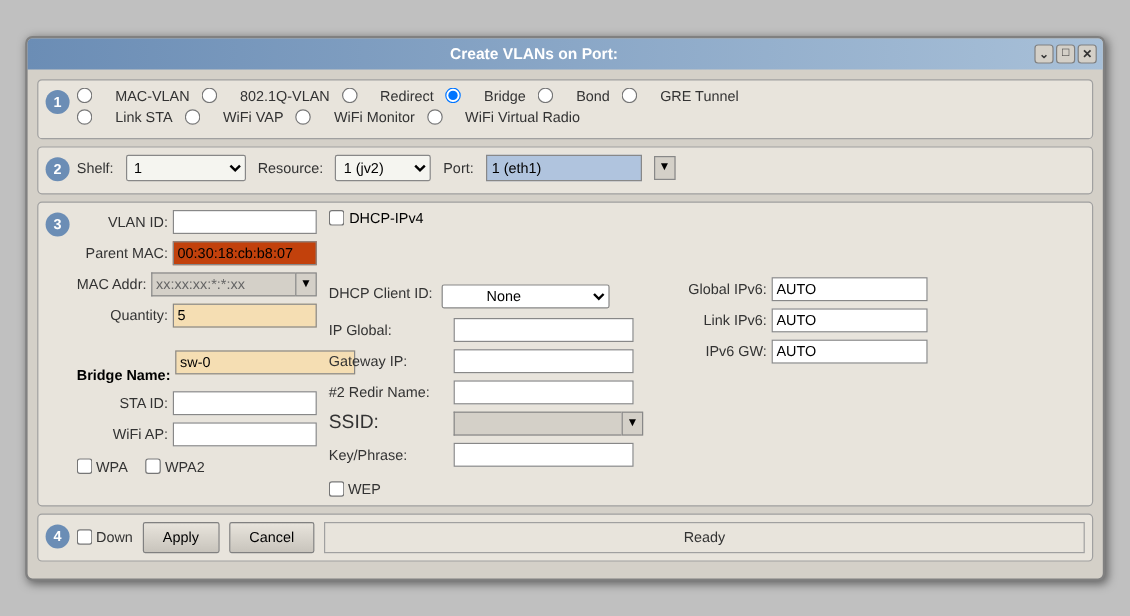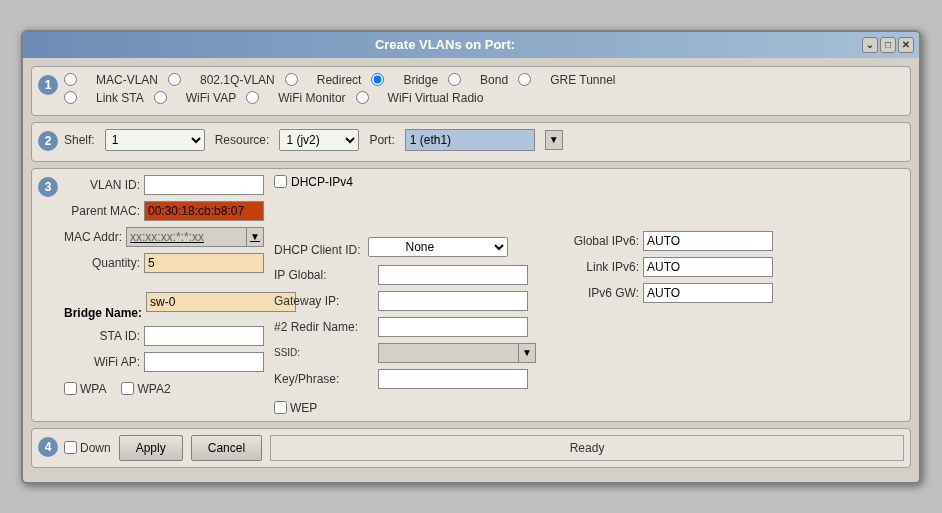--- a/index.html
+++ b/index.html
@@ -105,32 +105,32 @@
       padding: 0 3px;
       font-size: 12px;
     }
     .field-input.normal { width: 120px; }
     .field-input.wide { width: 150px; }
     .field-input.orange { background: #f5deb3; width: 120px; }
     .field-input.orange-wide { background: #f5deb3; width: 150px; }
     .field-input.blue { background: #c2410c; width: 120px; }
     .field-input.disabled { background: #d4d0c8; color: #666; width: 120px; }
     .field-input.disabled-wide { background: #d4d0c8; color: #666; width: 150px; }
-    .mac-with-arrow { display: flex; text-decoration: underline; }
+    .mac-with-arrow { display: flex; }
     .mac-with-arrow input { border-right: none; }
     .arrow-btn {
       width: 18px; height: 20px;
       background: #d4d0c8;
       border: 1px solid #888;
       cursor: pointer;
       display: flex; align-items: center; justify-content: center;
       font-size: 10px;
     }
     .dhcp-check { display: flex; align-items: center; gap: 4px; margin-bottom: 4px; }
-    .dhcp-row { display: flex; align-items: flex-end; gap: 4px; margin-bottom: 4px; margin-top: 40px; }
+    .dhcp-row { display: flex; align-items: flex-start; gap: 4px; margin-bottom: 4px; margin-top: 40px; }
     .auto-input { width: 130px; height: 20px; border: 1px solid #888; background: white; padding: 0 3px; font-size: 12px; }
     .wpa-row { display: flex; gap: 15px; align-items: flex-end; margin-top: 4px; }
     .check-item { display: flex; align-items: center; gap: 3px; font-size: 12px; }
     .action-row { display: flex; align-items: center; gap: 8px; width: 100%; }
     .btn {
       height: 26px;
       padding: 0 16px;
       background: linear-gradient(to bottom, #e8e4dc, #c8c4bc);
       border: 1px solid #808080;
       border-radius: 2px;
@@ -301,21 +301,21 @@
           </div>
           <div class="field-row">
             <span style="font-size:12px; color:#333; white-space:nowrap; width:100px;">Gateway IP:</span>
             <input class="field-input wide" type="text" style="">
           </div>
           <div class="field-row">
             <span style="font-size:12px; color:#333; white-space:nowrap; width:100px;">#2 Redir Name:</span>
             <input class="field-input wide" type="text" style="">
           </div>
           <div class="field-row">
-            <span style="font-size:10px; color:#333; white-space:nowrap; width:100px;">SSID:</span>
+            <span style="font-size:16px; color:#333; white-space:nowrap; width:100px;">SSID:</span>
             <div class="ssid-with-arrow">
               <input class="field-input disabled-wide" type="text" style="width: 140px; border-right: none;">
               <div class="arrow-btn">▼</div>
             </div>
           </div>
           <div class="field-row">
             <span style="font-size:12px; color:#333; white-space:nowrap; width:100px;">Key/Phrase:</span>
             <input class="field-input wide" type="text" style="">
           </div>
           <div style="margin-top:6px;">

